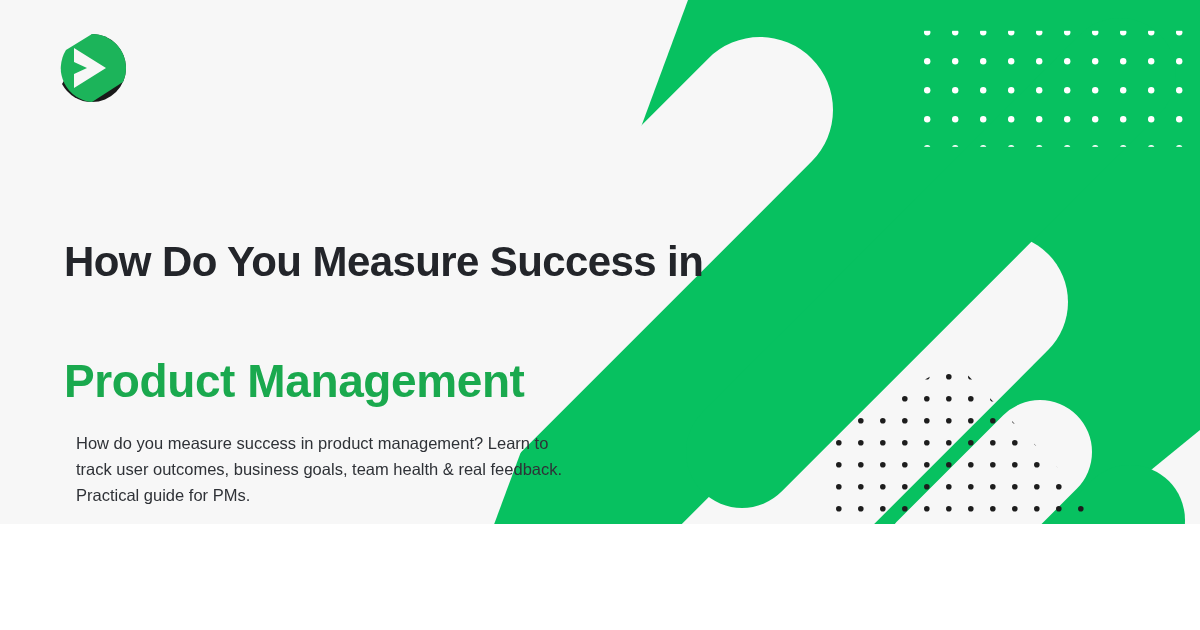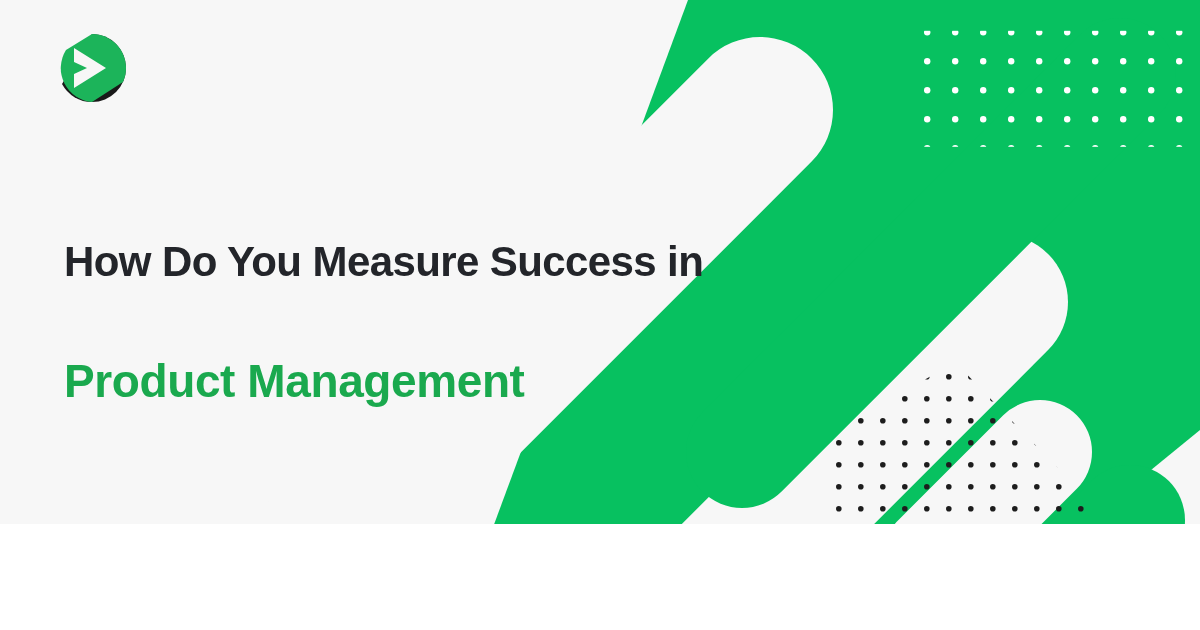--- a/index.html
+++ b/index.html
@@ -145,15 +145,16 @@
 
       <path d="M 38 4 A 34 34 0 0 1 69 52 L 38 72 A 34 34 0 0 1 12 20 Z" fill="#1cb45a"></path>
 
       <path d="M 20 18 L 52 38 L 20 58 L 20 44 L 33 38 L 20 32 Z" fill="#f7f7f7"></path>
     </svg>
 
     <h1 id="title-eyebrow" style="color: rgb(35, 37, 42);">How Do You Measure Success in</h1>
 
     <h2 id="title-accent" style="color: rgb(26, 169, 78); margin-top: 32px;">Product Management</h2>
 
+    <p id="description">How do you measure success in product management? Learn to track user outcomes, business goals, team health &amp; real feedback. Practical guide for PMs.</p>
 
   </div>
 </div>
 
 </body></html>

